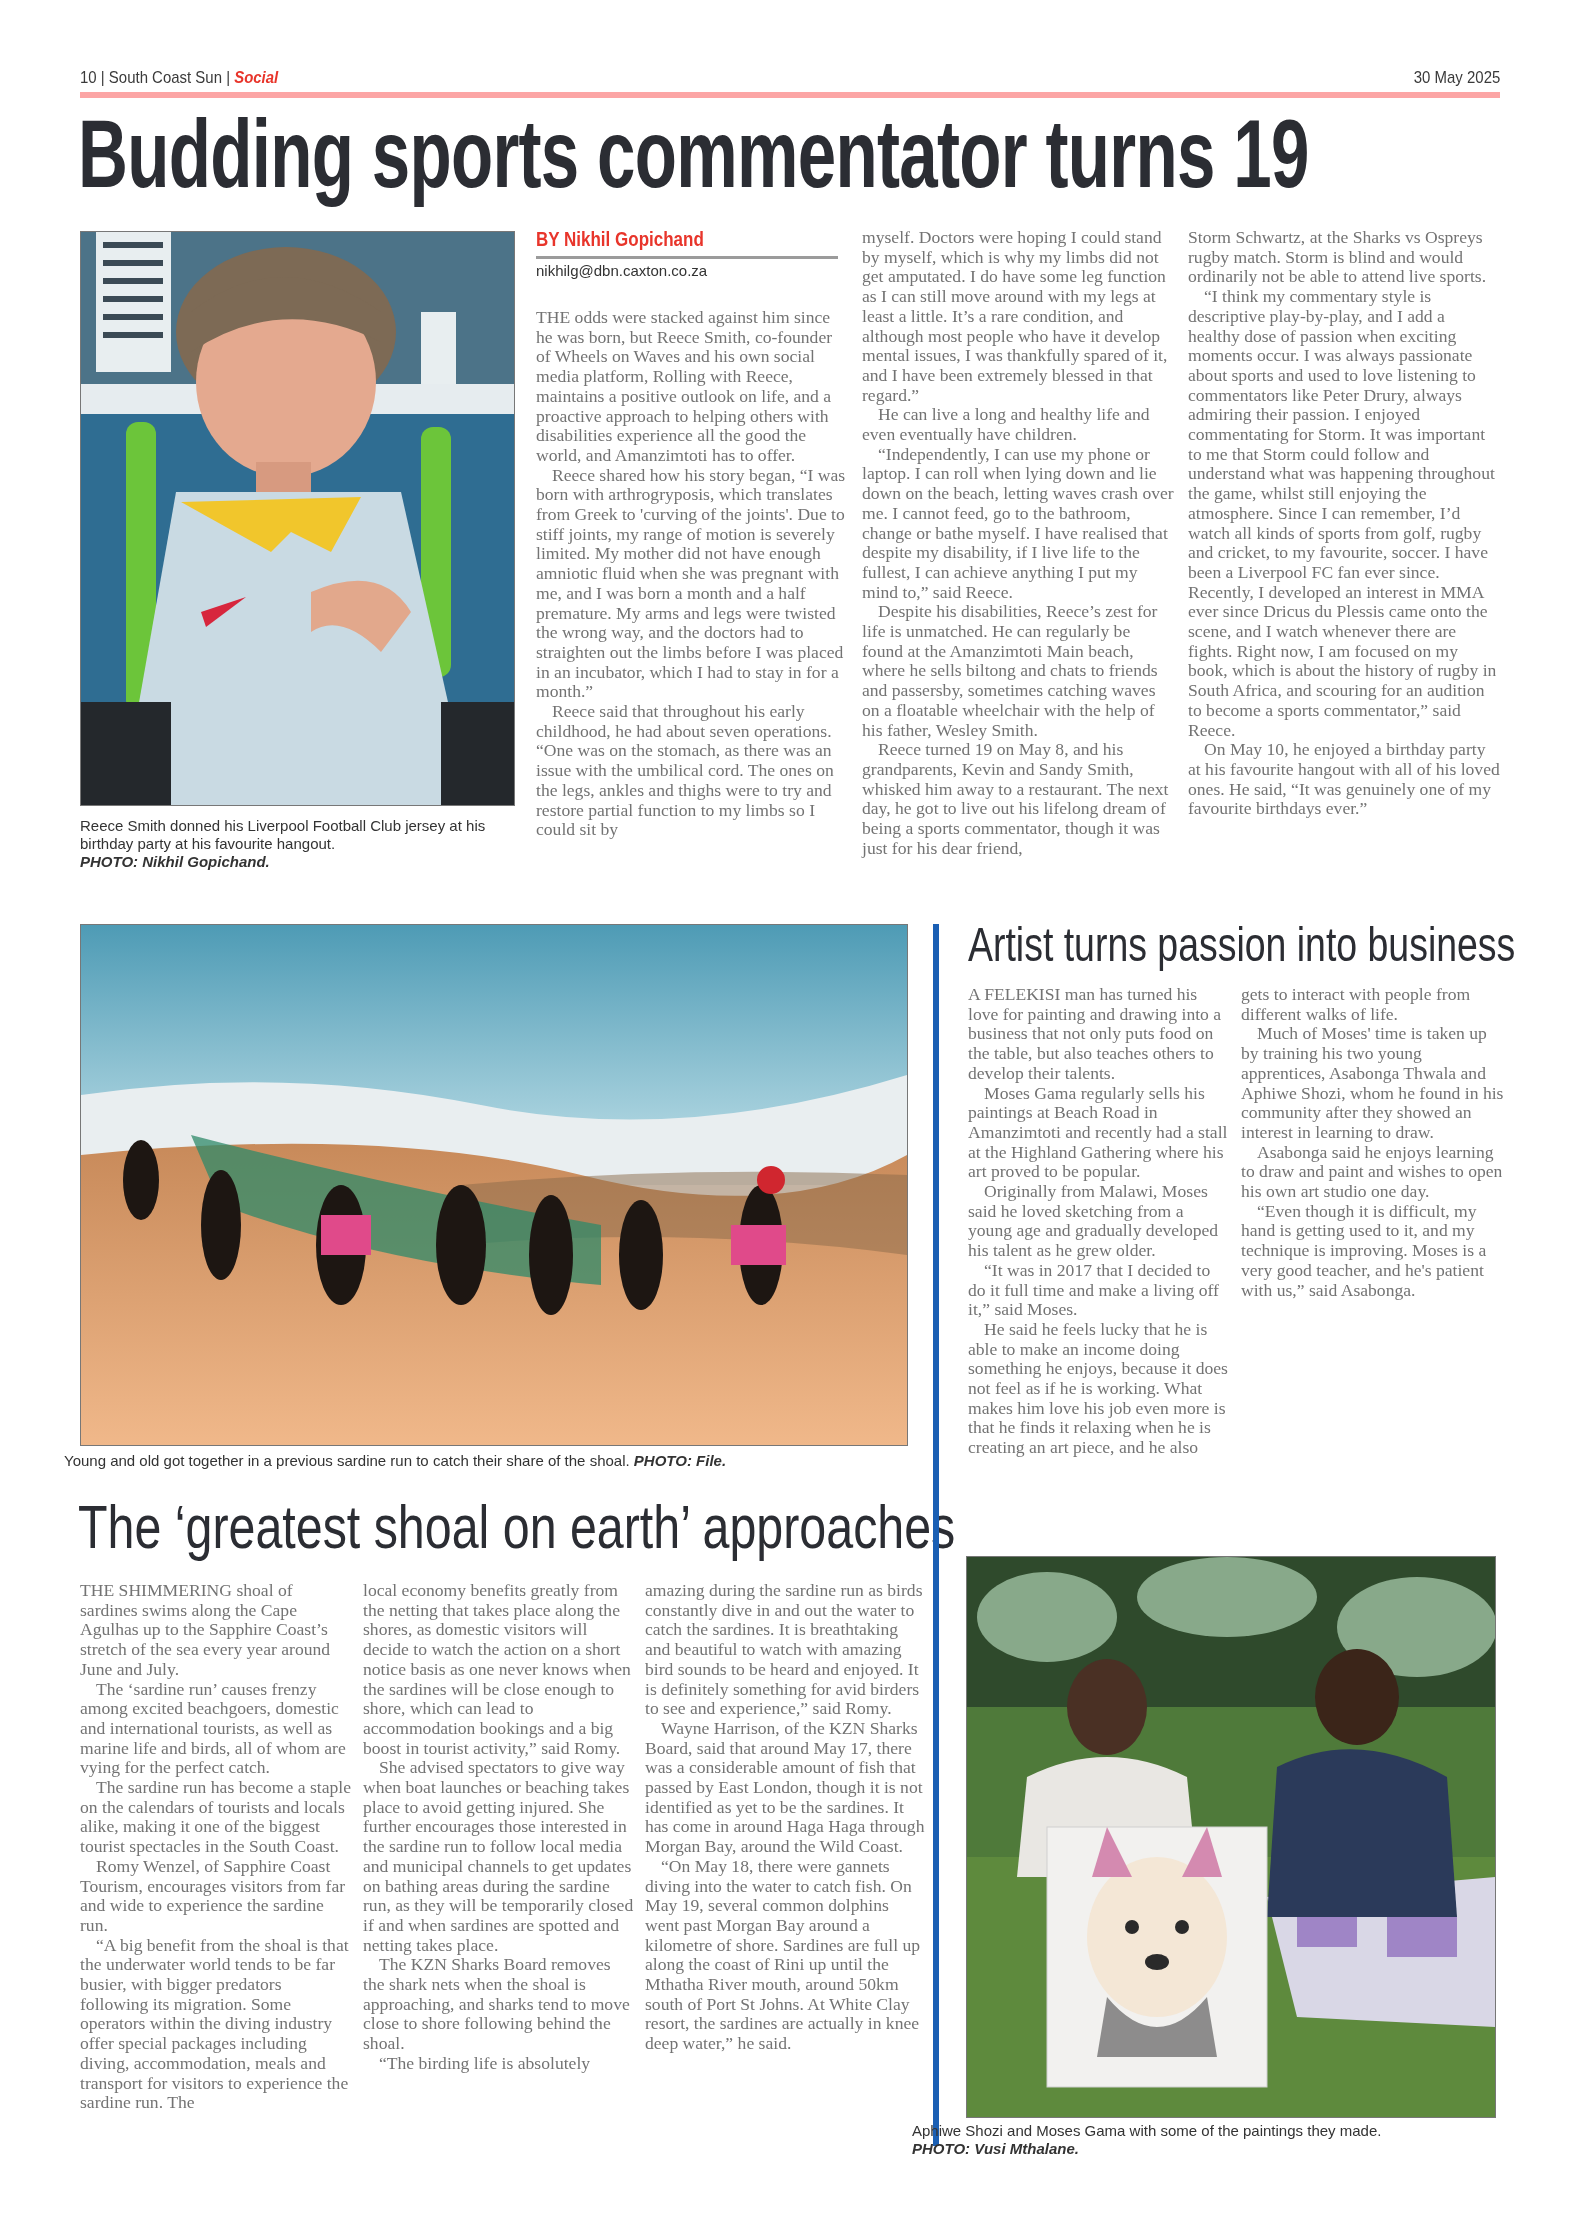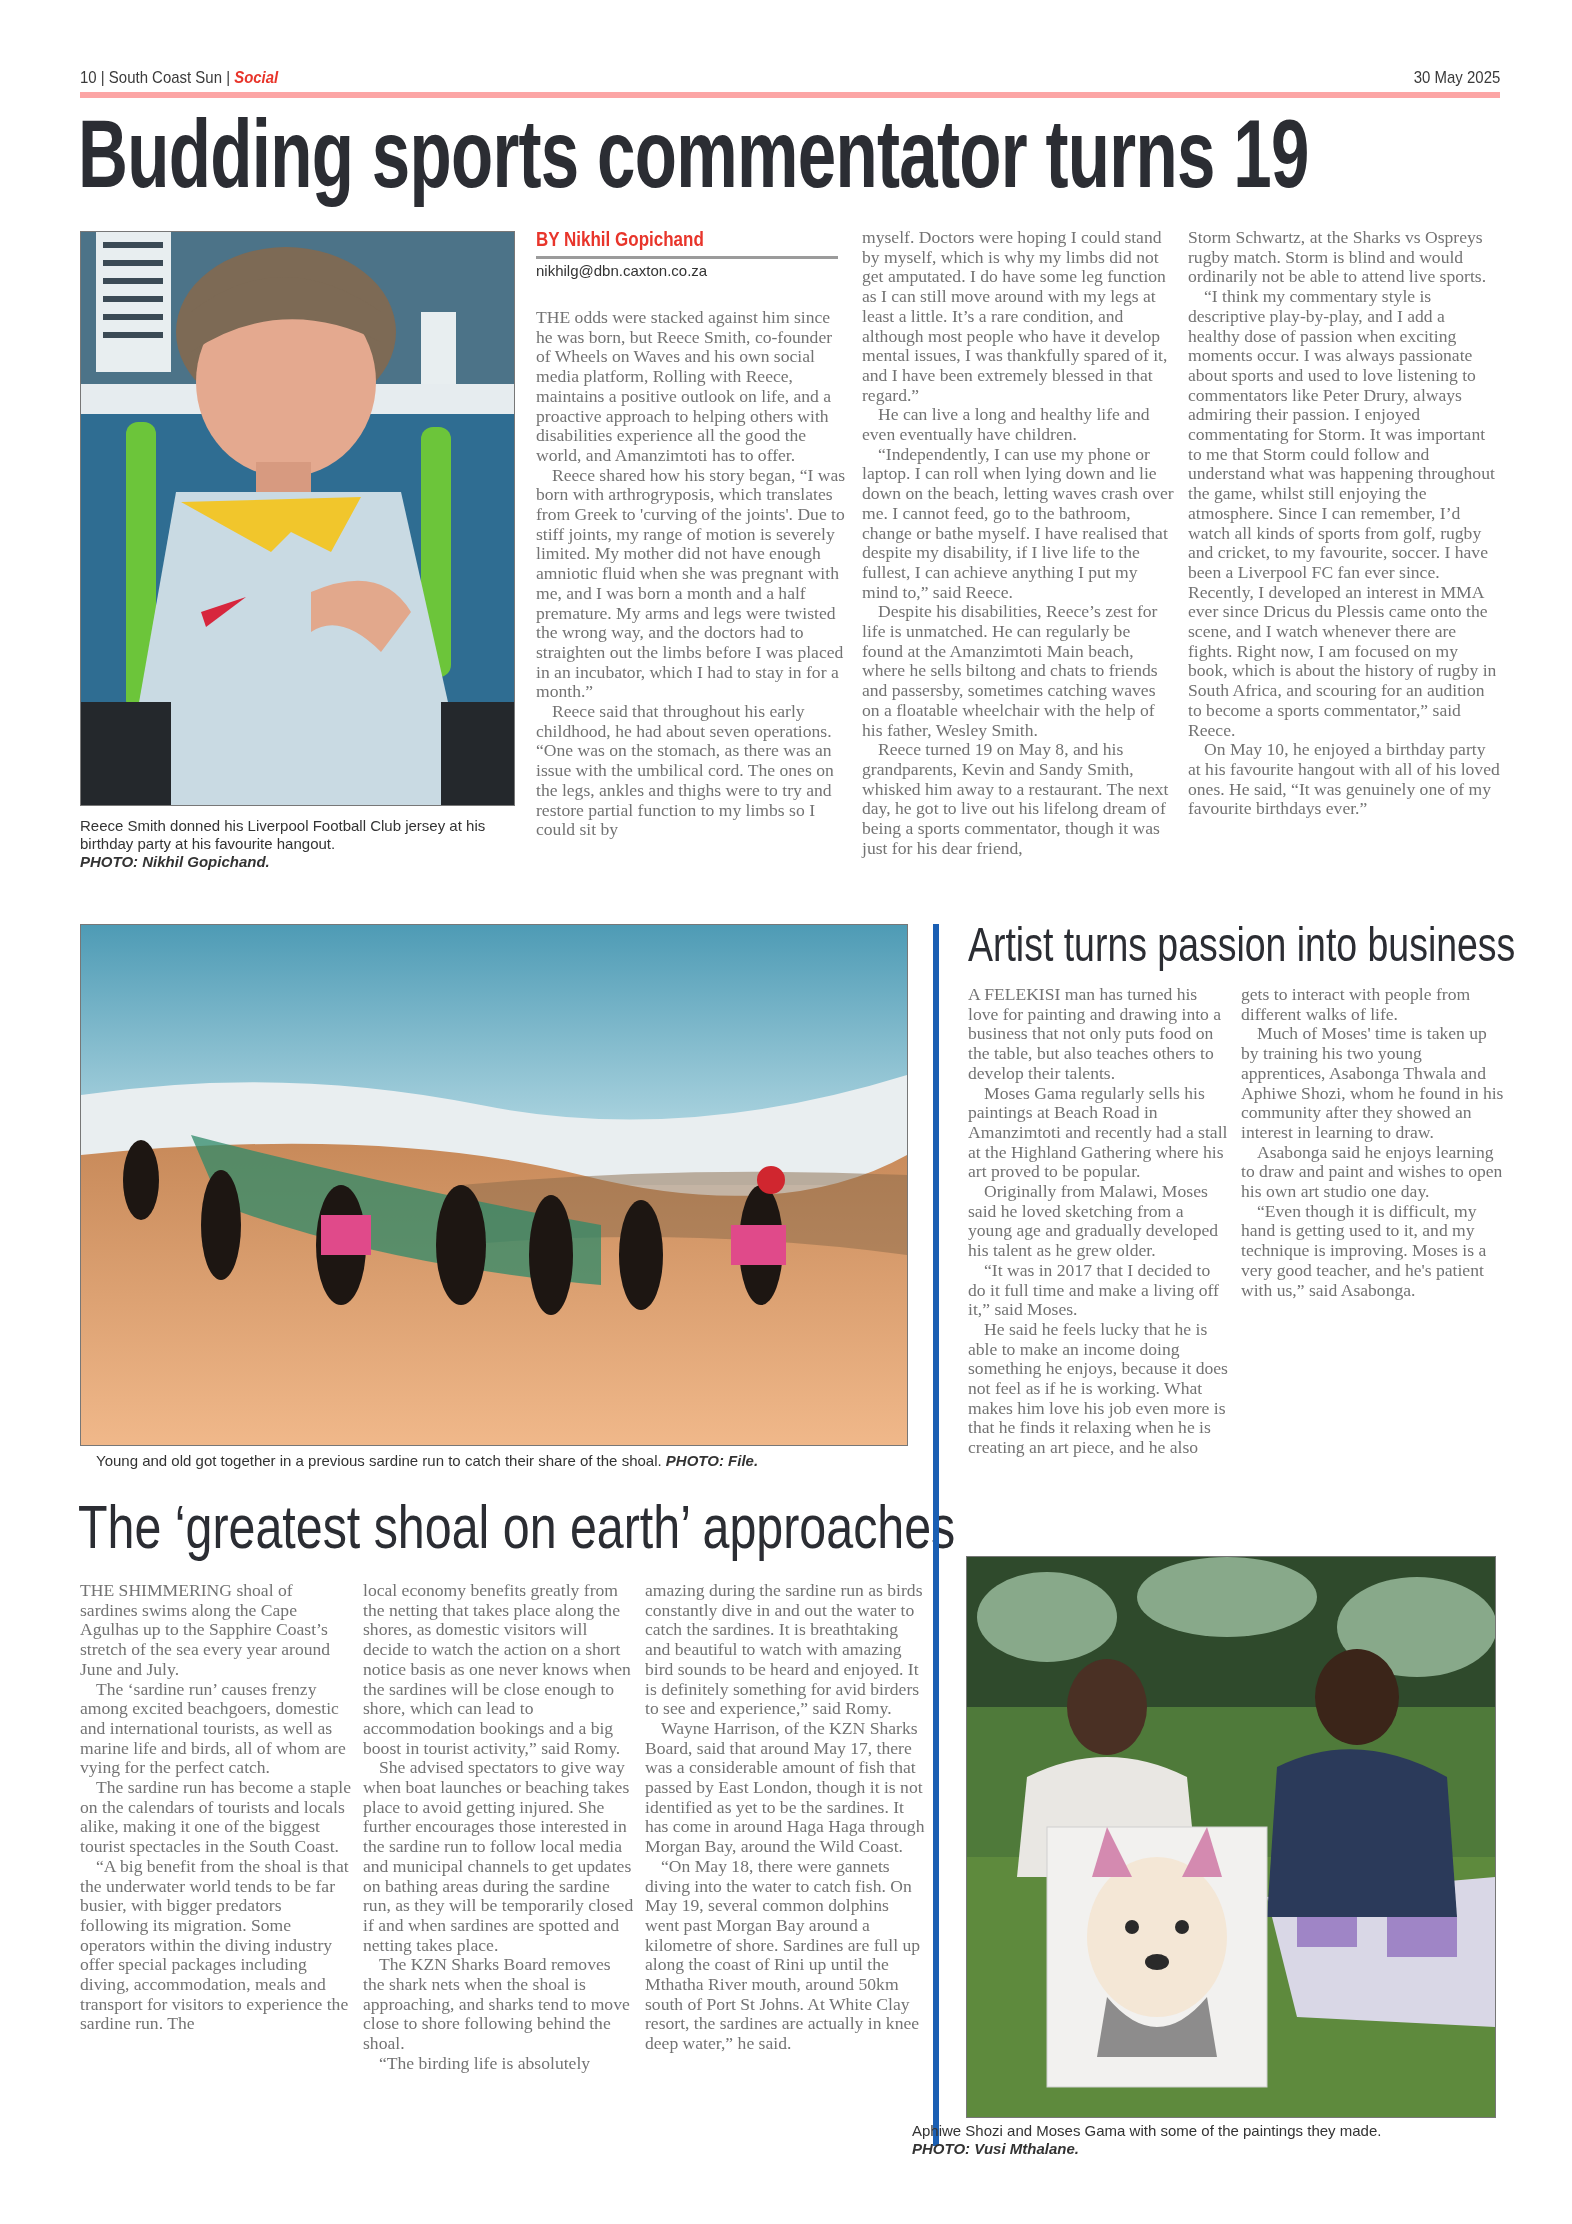--- a/index.html
+++ b/index.html
@@ -123,31 +123,32 @@
       <ellipse cx="560" cy="330" rx="22" ry="55"></ellipse>
       <ellipse cx="680" cy="320" rx="22" ry="60"></ellipse>
     </g>
     <g fill="#e04a8a">
         <rect x="240" y="290" width="50" height="40"></rect>
         <rect x="650" y="300" width="55" height="40"></rect>
       </g>
     <circle cx="690" cy="255" r="14" fill="#d0262f"></circle>
   </svg>
 </div>
-<div class="abs caption" style="left:96px;top:1452px;width:840px;white-space:nowrap;">
+<div class="abs caption" style="left:64px;top:1452px;width:840px;white-space:nowrap;">
   <span>Young and old got together in a previous sardine run to catch their share of the shoal.</span>
   <span class="credit">PHOTO: File.</span>
 </div>
 
 <div class="abs headline-thin" style="left:78px;top:1492px;font-size:62px;line-height:70px;transform:scaleX(0.78);">The ‘greatest shoal on earth’ approaches</div>
 
 <div class="abs body-text" style="left:80px;top:1581px;width:272px;">
   <p class="first">THE SHIMMERING shoal of sardines swims along the Cape Agulhas up to the Sapphire Coast’s stretch of the sea every year around June and July.</p>
   <p>The ‘sardine run’ causes frenzy among excited beachgoers, domestic and international tourists, as well as marine life and birds, all of whom are vying for the perfect catch.</p>
   <p>The sardine run has become a staple on the calendars of tourists and locals alike, making it one of the biggest tourist spectacles in the South Coast.</p>
+  <p>Romy Wenzel, of Sapphire Coast Tourism, encourages visitors from far and wide to experience the sardine run.</p>
   <p>“A big benefit from the shoal is that the underwater world tends to be far busier, with bigger predators following its migration. Some operators within the diving industry offer special packages including diving, accommodation, meals and transport for visitors to experience the sardine run. The</p>
 </div>
 <div class="abs body-text" style="left:363px;top:1581px;width:272px;">
   <p class="first">local economy benefits greatly from the netting that takes place along the shores, as domestic visitors will decide to watch the action on a short notice basis as one never knows when the sardines will be close enough to shore, which can lead to accommodation bookings and a big boost in tourist activity,” said Romy.</p>
   <p>She advised spectators to give way when boat launches or beaching takes place to avoid getting injured. She further encourages those interested in the sardine run to follow local media and municipal channels to get updates on bathing areas during the sardine run, as they will be temporarily closed if and when sardines are spotted and netting takes place.</p>
   <p>The KZN Sharks Board removes the shark nets when the shoal is approaching, and sharks tend to move close to shore following behind the shoal.</p>
   <p>“The birding life is absolutely</p>
 </div>
 <div class="abs body-text" style="left:645px;top:1581px;width:280px;">
   <p class="first">amazing during the sardine run as birds constantly dive in and out the water to catch the sardines. It is breathtaking and beautiful to watch with amazing bird sounds to be heard and enjoyed. It is definitely something for avid birders to see and experience,” said Romy.</p>

